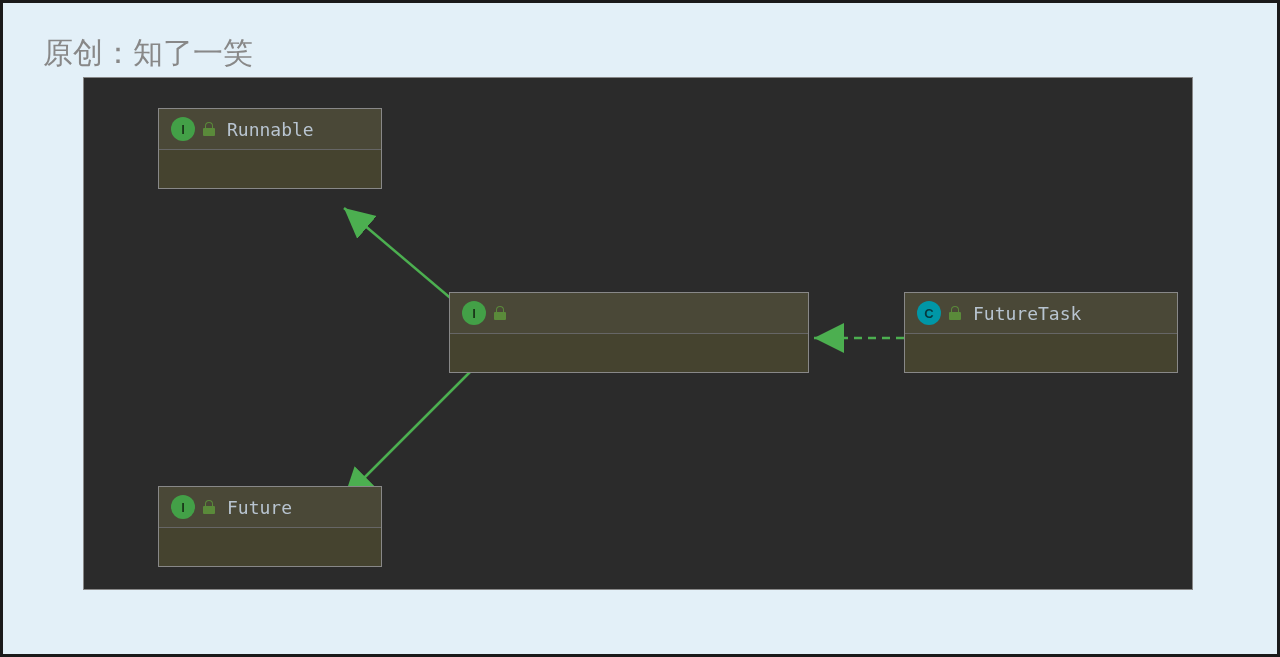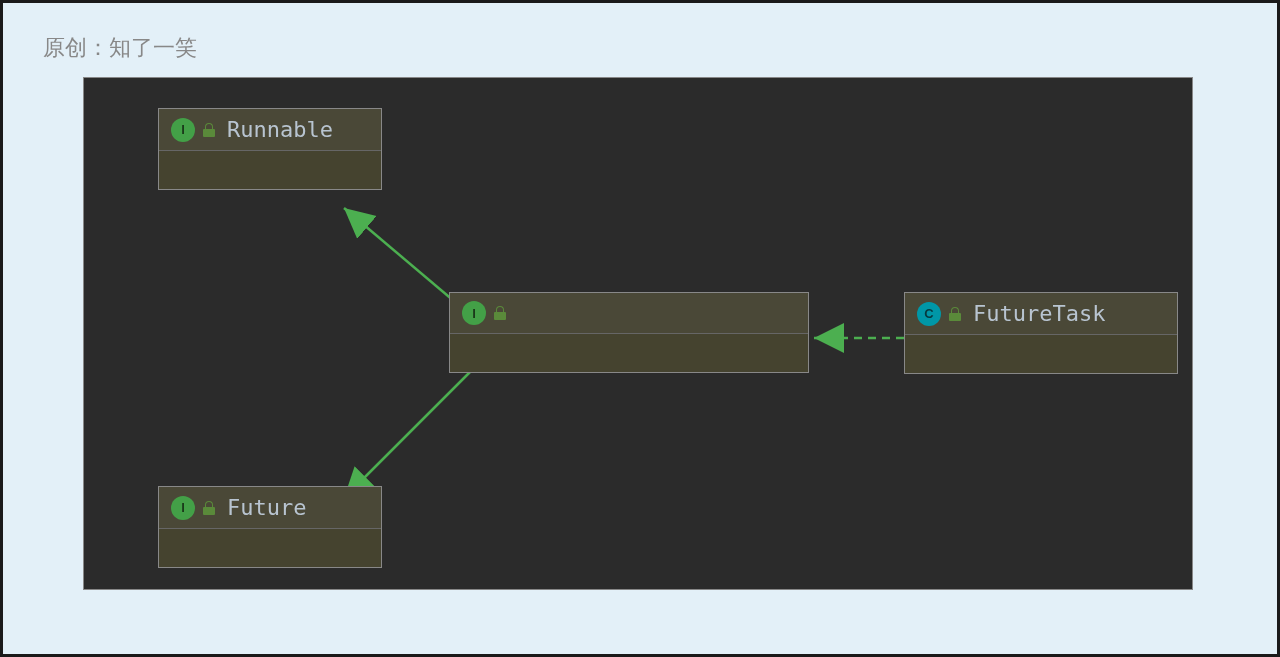--- a/index.html
+++ b/index.html
@@ -13,21 +13,21 @@
       background: #e3f0f8;
       border: 3px solid #1a1a1a;
       position: relative;
       font-family: 'Menlo', 'Consolas', monospace;
     }
     .attribution {
       position: absolute;
       top: 30px;
       left: 40px;
       color: #888;
-      font-size: 22px;
+      font-size: 30px;
       font-family: -apple-system, sans-serif;
     }
     .diagram-container {
       position: absolute;
       top: 74px;
       left: 80px;
       width: 1110px;
       height: 513px;
       background: #2b2b2b;
       border: 1px solid #888;
@@ -89,21 +89,21 @@
       top: 0;
       left: 2px;
       width: 6px;
       height: 8px;
       border: 1.5px solid #5a8a3a;
       border-bottom: none;
       border-radius: 4px 4px 0 0;
     }
     .class-name {
       color: #b8c4d0;
-      font-size: 22px;
+      font-size: 18px;
       margin-left: 4px;
     }
     .box-runnable {
       top: 30px;
       left: 74px;
       width: 224px;
     }
     .box-future {
       top: 408px;
       left: 74px;

